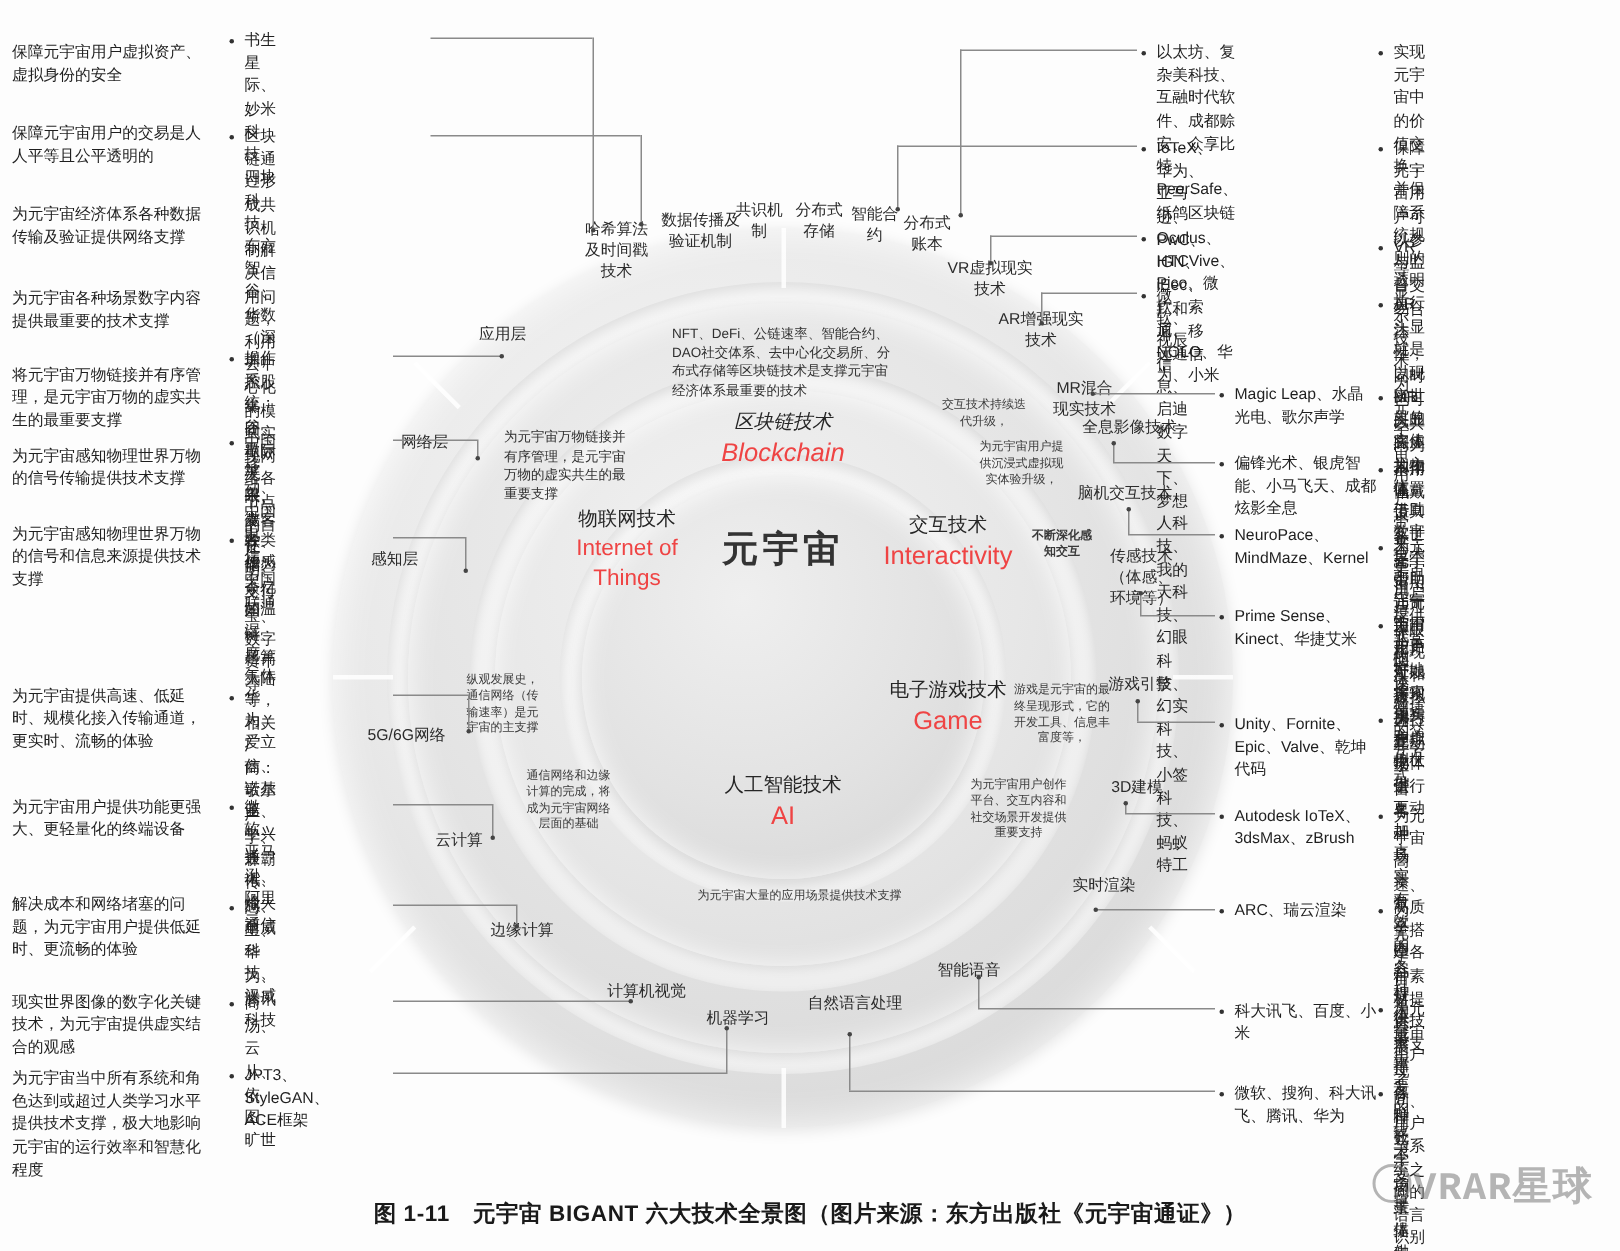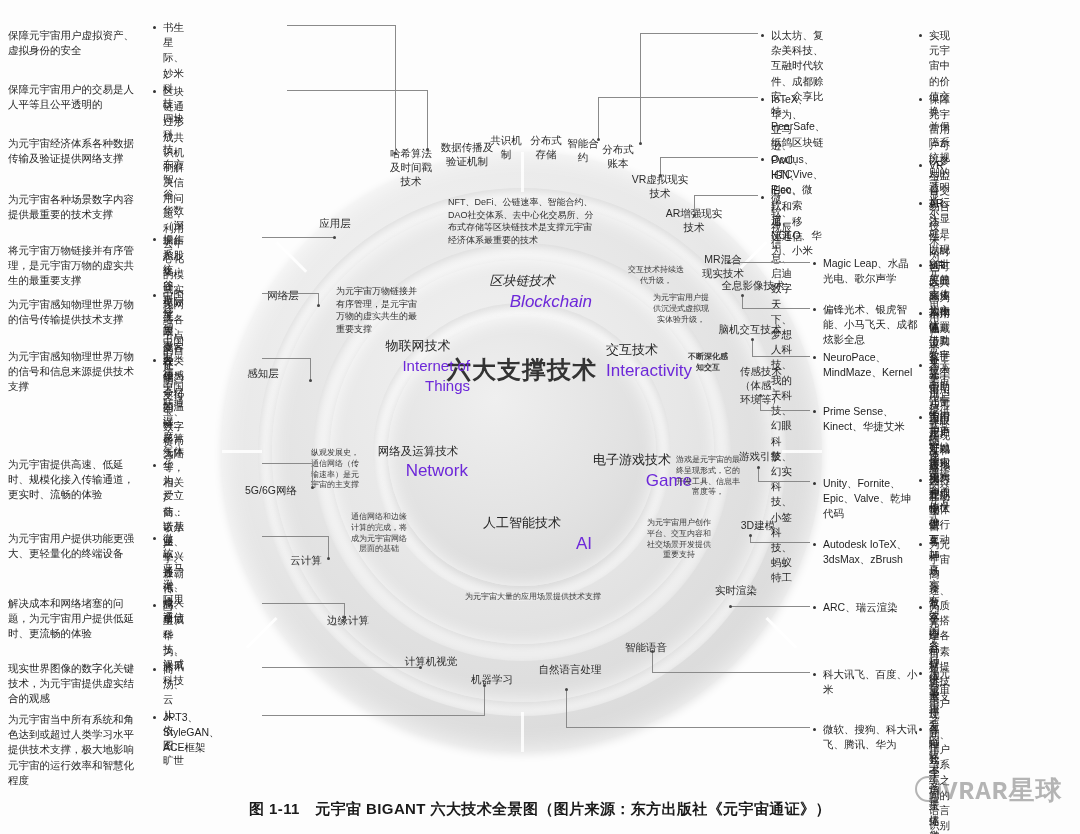--- a/index.html
+++ b/index.html
@@ -81,21 +81,21 @@
     position:absolute;left:388px;top:350px;width:268px;text-align:center;
   }
   #core-text .l1{font-size:24px;font-weight:bold;letter-spacing:3px;color:#333;}
   #core-text .l2{font-size:24px;font-weight:bold;letter-spacing:1px;color:#333;margin-top:4px;}
   #core-text .l3{font-size:26px;font-weight:bold;letter-spacing:1px;color:#333;margin-top:4px;
                  font-family:"Liberation Sans","DejaVu Sans",sans-serif;}
 
   
   .pillar{position:absolute;text-align:center;}
   .pillar .cn{font-size:13px;color:#262626;line-height:1.3;}
-  .pillar .en{font-size:17px;color:#6d28d9;line-height:1.35;margin-top:1px;text-align:right;}
+  .pillar .en{font-size:17px;color:#ef4444;line-height:1.35;margin-top:1px;}
 
   
   #caption{
     position:absolute;left:0;top:800px;width:1080px;text-align:center;
     font-size:15px;font-weight:bold;color:#1a1a1a;letter-spacing:.4px;
   }
   
   .wm{position:absolute;color:rgba(150,150,150,.30);font-weight:bold;pointer-events:none;}
   #wm-big{left:600px;top:762px;font-size:44px;letter-spacing:3px;}
   #wm-logo{left:913px;top:773px;font-size:26px;color:rgba(120,120,120,.55);letter-spacing:1px;font-family:Liberation Mono, monospace;}
@@ -120,49 +120,45 @@
   <div class="sep" style="left:521px;top:152px;width:3px;height:40px;"></div>
   <div class="sep" style="left:521px;top:712px;width:3px;height:40px;"></div>
   <div class="sep" style="left:222px;top:450px;width:40px;height:3px;"></div>
   <div class="sep" style="left:782px;top:450px;width:40px;height:3px;"></div>
   <div class="sep" style="left:275px;top:242px;width:3px;height:42px;transform:rotate(-45deg);"></div>
   <div class="sep" style="left:765px;top:242px;width:3px;height:42px;transform:rotate(45deg);"></div>
   <div class="sep" style="left:275px;top:618px;width:3px;height:42px;transform:rotate(45deg);"></div>
   <div class="sep" style="left:765px;top:618px;width:3px;height:42px;transform:rotate(-45deg);"></div>
 
   <div id="core-text">
-    <div class="l2">六大支撑技术</div>
+    <div class="l1">元宇宙</div>
   </div>
 
   <div class="pillar" style="left:452px;top:273px;width:140px;font-style:italic;">
     <div class="cn">区块链技术</div>
     <div class="en">Blockchain</div>
   </div>
   <div class="pillar" style="left:572px;top:342px;width:120px;">
     <div class="cn">交互技术</div>
     <div class="en">Interactivity</div>
   </div>
   <div class="pillar" style="left:572px;top:452px;width:120px;">
     <div class="cn">电子游戏技术</div>
     <div class="en">Game</div>
   </div>
   <div class="pillar" style="left:452px;top:515px;width:140px;">
     <div class="cn">人工智能技术</div>
     <div class="en">AI</div>
   </div>
-  <div class="pillar" style="left:368px;top:444px;width:100px;">
-    <div class="cn" style="font-size:11.5px;">网络及运算技术</div>
-    <div class="en">Network</div>
-  </div>
   <div class="pillar" style="left:366px;top:338px;width:104px;">
     <div class="cn">物联网技术</div>
     <div class="en" style="font-size:15px;">Internet of Things</div>
   </div>
 
-  <div class="rl para" style="left:448px;top:196px;width:148px;">NFT、DeFi、公链速率、智能合约、DAO社交体系、去中心化交易所、分布式存储等区块链技术是支撑元宇宙经济体系最重要的技术</div>
+  <div class="rl para" style="left:448px;top:216px;width:148px;">NFT、DeFi、公链速率、智能合约、DAO社交体系、去中心化交易所、分布式存储等区块链技术是支撑元宇宙经济体系最重要的技术</div>
   <div class="rl para" style="left:336px;top:285px;width:86px;">为元宇宙万物链接并有序管理，是元宇宙万物的虚实共生的最重要支撑</div>
   <div class="rl tiny" style="left:626px;top:265px;width:60px;">交互技术持续迭代升级，</div>
   <div class="rl tiny" style="left:650px;top:293px;width:62px;">为元宇宙用户提供沉浸式虚拟现实体验升级，</div>
   <div class="rl tiny" style="left:686px;top:352px;width:44px;font-weight:bold;">不断深化感知交互</div>
   <div class="rl tiny" style="left:676px;top:455px;width:64px;">游戏是元宇宙的最终呈现形式，它的开发工具、信息丰富度等，</div>
   <div class="rl tiny" style="left:644px;top:518px;width:70px;">为元宇宙用户创作平台、交互内容和社交场景开发提供重要支持</div>
   <div class="rl tiny" style="left:418px;top:592px;width:230px;text-align:center;">为元宇宙大量的应用场景提供技术支撑</div>
   <div class="rl tiny" style="left:348px;top:512px;width:62px;">通信网络和边缘计算的完成，将成为元宇宙网络层面的基础</div>
   <div class="rl tiny" style="left:308px;top:448px;width:54px;">纵观发展史，通信网络（传输速率）是元宇宙的主支撑</div>
 

